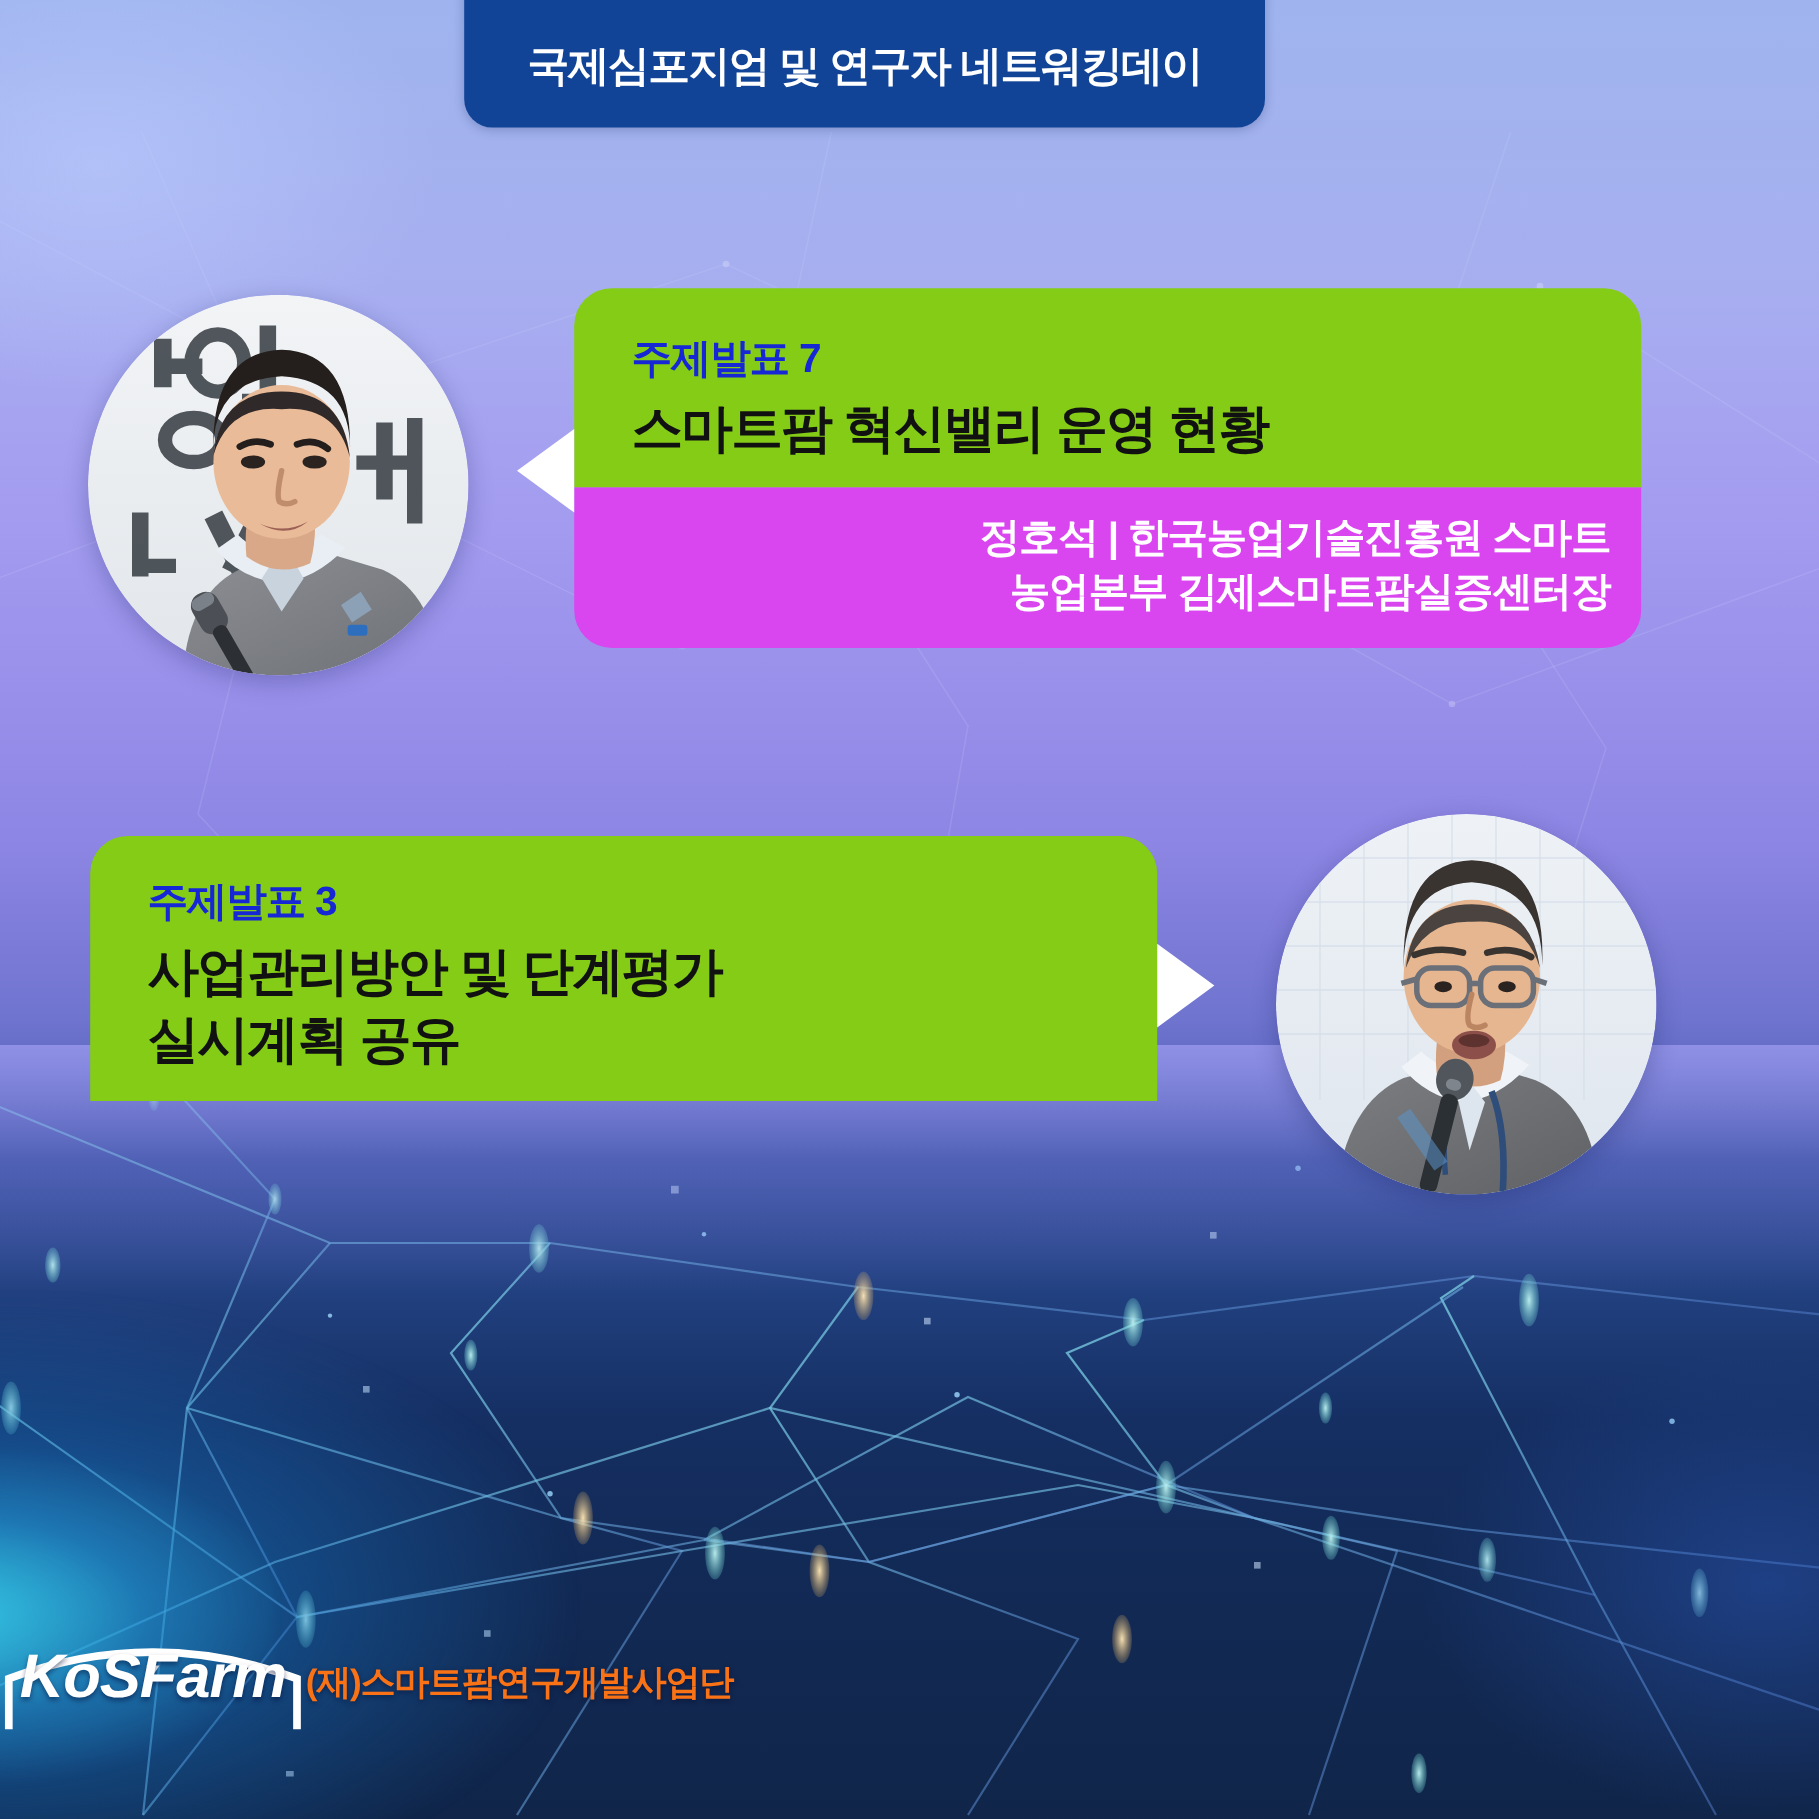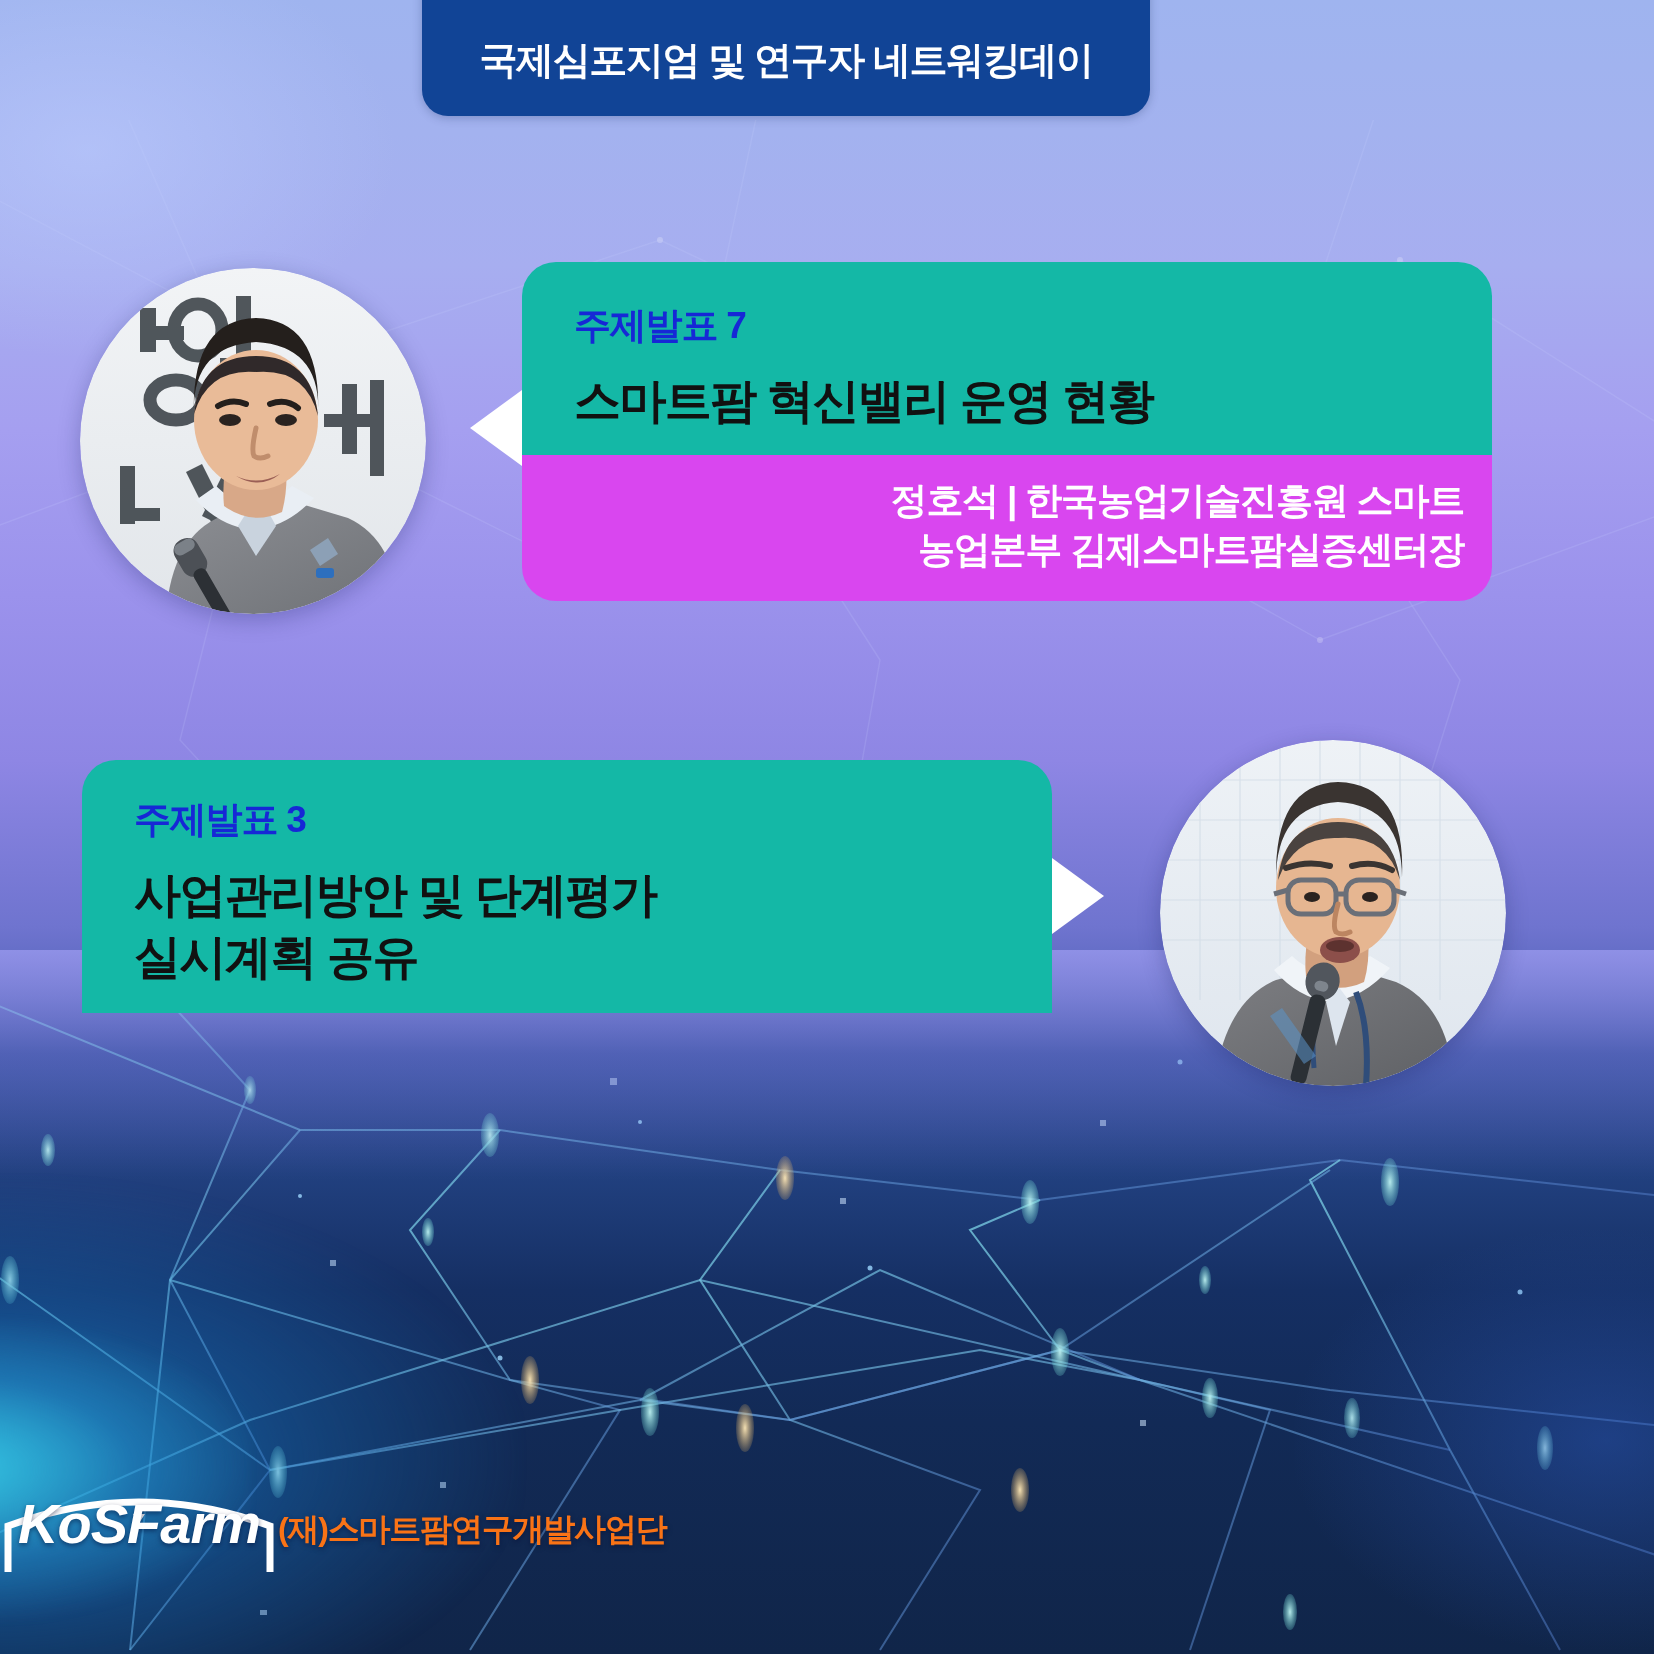--- a/index.html
+++ b/index.html
@@ -64,39 +64,39 @@
     box-shadow:0 2px 10px rgba(10,30,80,.25);
   }
   .header-banner-text{
     color:#ffffff;font-size:38px;font-weight:800;letter-spacing:-1.4px;
     padding-bottom:30px;white-space:nowrap;
   }
 
   
   .card{position:absolute;}
   .card-white{
-    background:#14b8a6;
+    background:#84cc16;
     position:relative;
   }
   .card1 .card-white{
     width:970px;border-radius:34px 34px 0 0;padding:44px 0 24px 0;
   }
   .card1{left:522px;top:262px;width:970px;}
   .tail-left{
     position:absolute;left:-52px;top:128px;width:0;height:0;
     border-style:solid;border-width:38px 52px 38px 0;
     border-color:transparent #ffffff transparent transparent;
   }
   .label{
     color:#1628d6;font-size:37px;font-weight:800;letter-spacing:-1.2px;
     padding-left:52px;line-height:1.1;
   }
   .title{
     color:#111111;font-size:47px;font-weight:800;letter-spacing:-1.6px;
-    padding-left:52px;line-height:1.28;margin-top:24px;
+    padding-left:52px;line-height:1.28;margin-top:12px;
   }
   .band{
     color:#ffffff;font-weight:700;letter-spacing:-1.2px;line-height:1.32;
   }
   .band-orange{
     background:#d946ef;width:970px;border-radius:0 0 34px 34px;
     font-size:37px;text-align:right;padding:22px 28px 26px 28px;
     box-sizing:border-box;
   }
 

